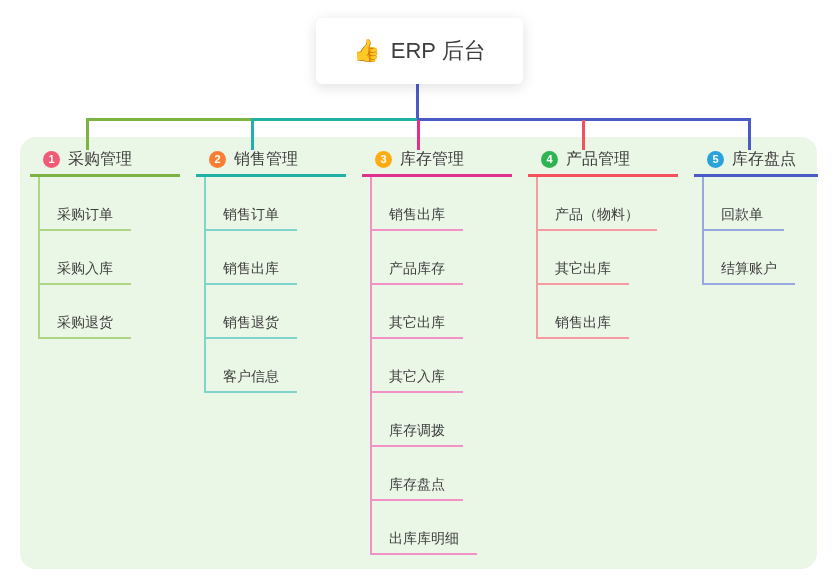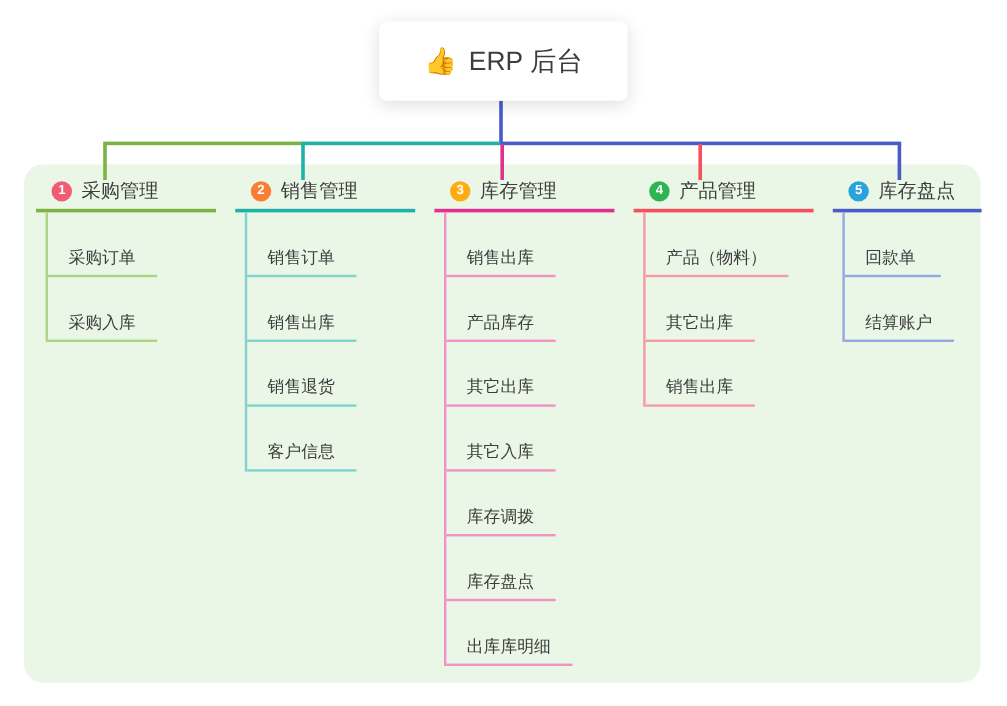--- a/index.html
+++ b/index.html
@@ -53,20 +53,23 @@
     <div class="branch-header" style="width: 150px; border-bottom-color: rgb(124, 179, 66);">
       <span class="badge" style="background: rgb(242, 91, 118);">1</span>
       <span class="branch-label">采购管理</span>
     </div>
     <div class="children" style="border-left-color: rgb(174, 213, 129);">
         <div class="child" style="border-bottom-color: rgb(174, 213, 129);">
     <span class="child-label">采购订单</span>
   </div>
         <div class="child" style="border-bottom-color: rgb(174, 213, 129);">
     <span class="child-label">采购入库</span>
+  </div>
+        <div class="child" style="border-bottom-color: rgb(174, 213, 129);">
+    <span class="child-label">采购退货</span>
   </div>
       </div>
   </div>
     <div class="branch" style="left: 196px; top: 148px;">
     <div class="branch-header" style="width: 150px; border-bottom-color: rgb(32, 178, 166);">
       <span class="badge" style="background: rgb(249, 126, 53);">2</span>
       <span class="branch-label">销售管理</span>
     </div>
     <div class="children" style="border-left-color: rgb(127, 212, 203);">
         <div class="child" style="border-bottom-color: rgb(127, 212, 203);">

